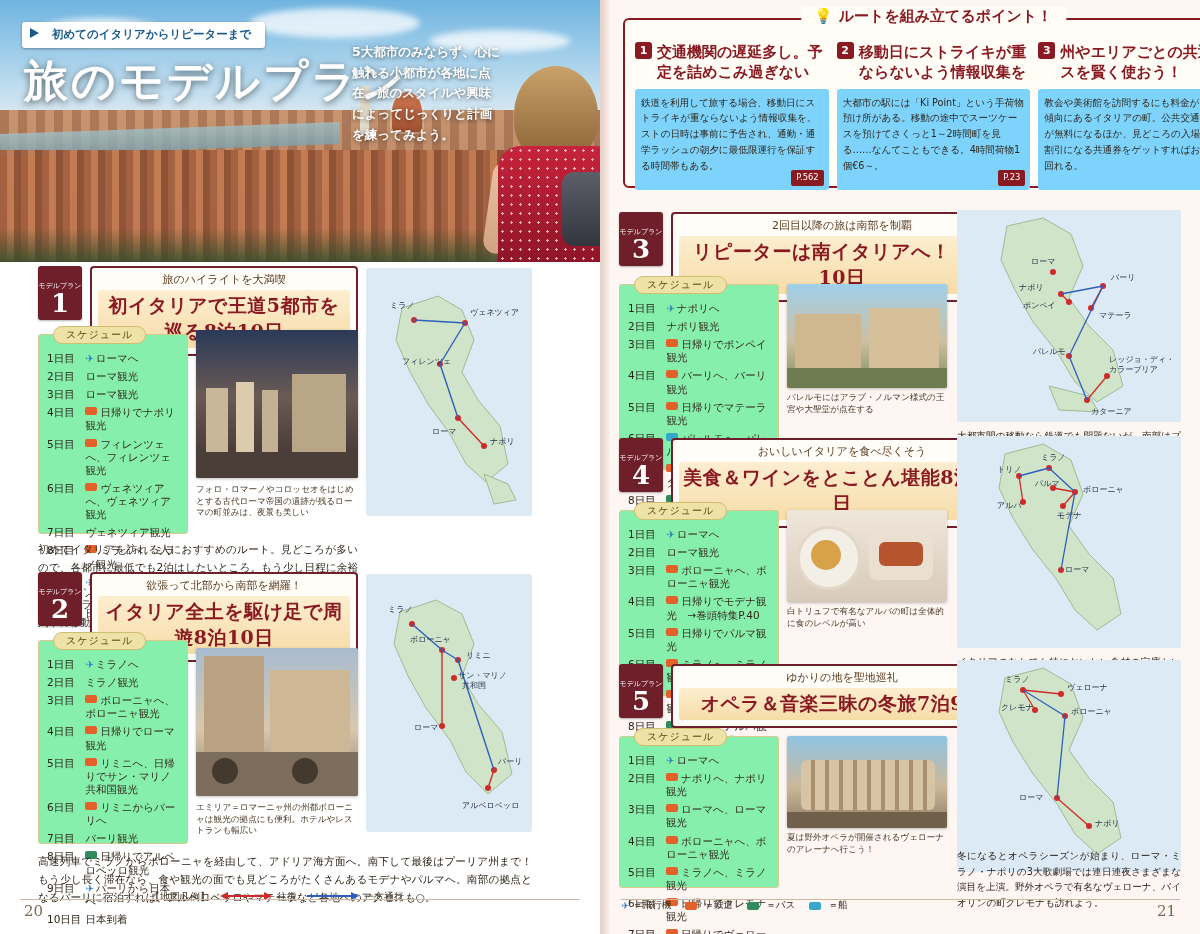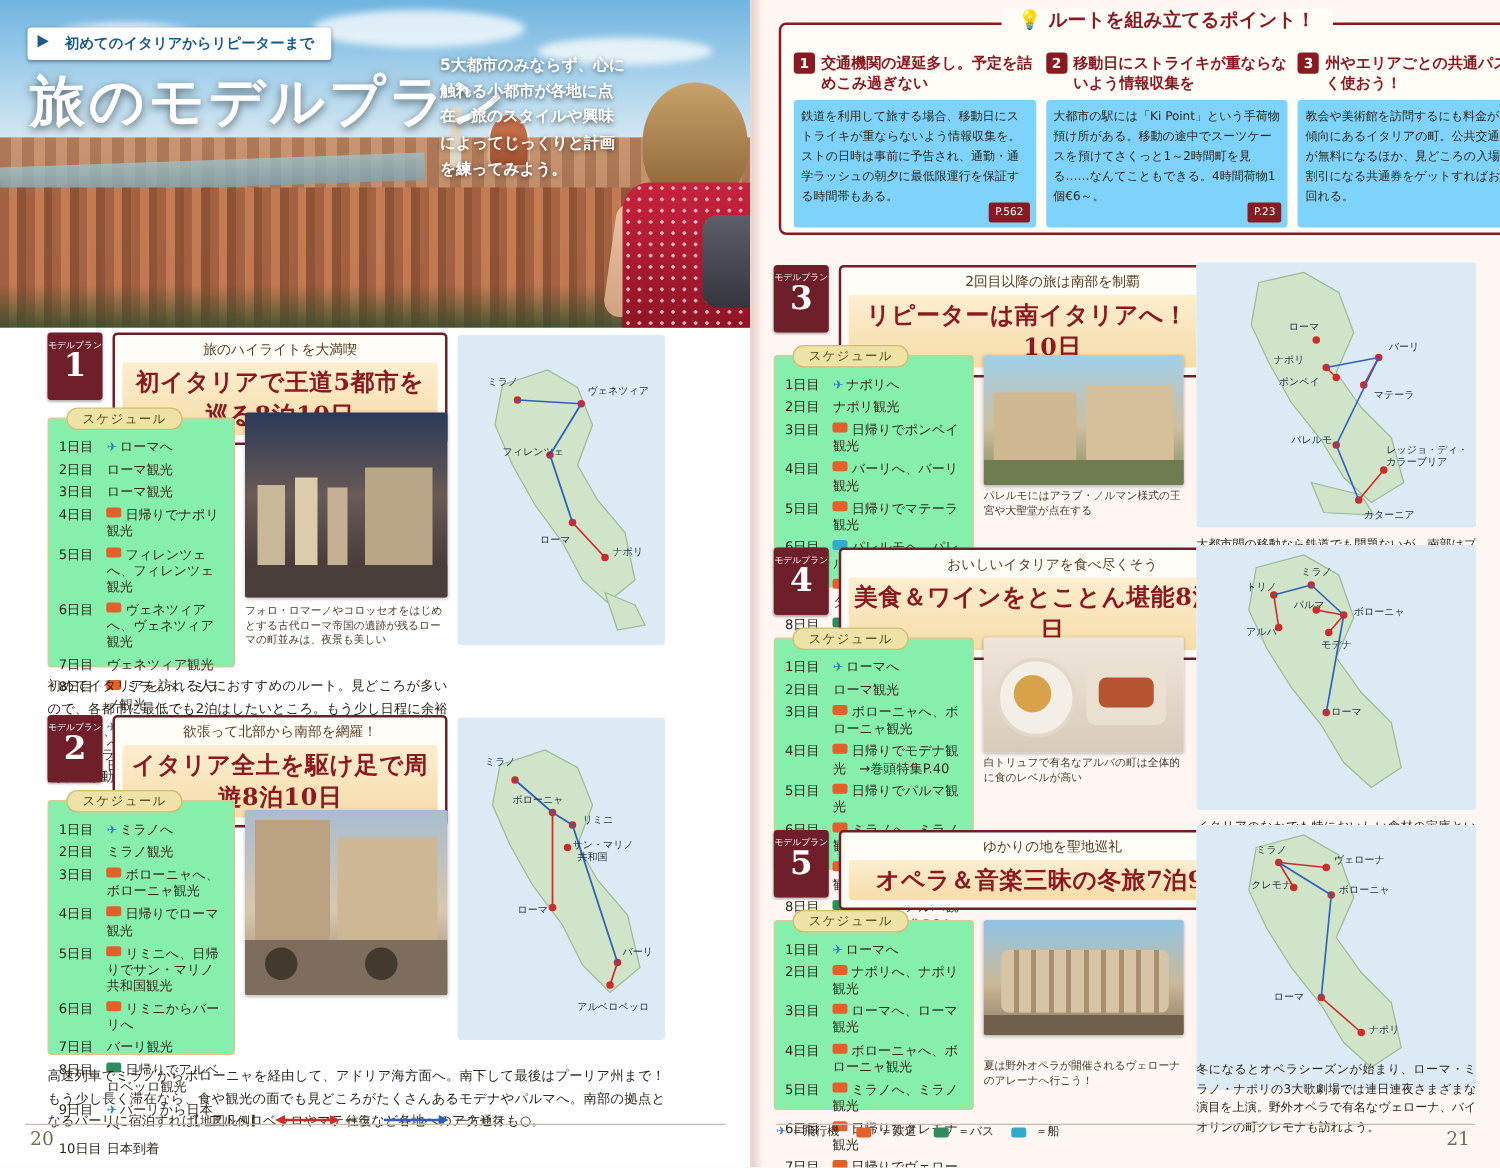--- a/index.html
+++ b/index.html
@@ -77,21 +77,21 @@
     position:absolute;left:352px;top:42px;width:150px;color:#ffffff;font-size:12.5px;line-height:1.65;
     font-weight:bold;text-shadow:0 1px 4px rgba(0,0,0,.6);
   }
 
   
   .plan{position:absolute;}
   .plan-badge{
     position:absolute;left:0;top:0;width:44px;height:54px;background:#6e1f2a;color:#fff;
     border-radius:3px;text-align:center;box-shadow:0 1px 2px rgba(0,0,0,.3);
   }
-  .plan-badge .bt{display:block;font-size:7px;line-height:1.25;padding-top:6px;letter-spacing:0;}
+  .plan-badge .bt{display:block;font-size:7px;line-height:1.25;padding-top:16px;letter-spacing:0;}
   .plan-badge .bn{display:block;font-size:26px;font-weight:bold;line-height:24px;
     font-family:"DejaVu Serif","Liberation Serif",serif;}
   .plan-head{
     position:absolute;left:52px;top:0;right:0;border:2px solid #6e1f2a;border-radius:4px;
     background:#fffdf7;padding:4px 6px 6px;box-sizing:border-box;
   }
   .plan-sub{font-size:11px;color:#5a3a20;text-align:center;margin-bottom:3px;}
   .plan-title{
     text-align:center;font-size:19px;font-weight:bold;color:#8a1a22;letter-spacing:.5px;
     background:linear-gradient(#fdeed0,#f6dca8);border-radius:3px;padding:3px 2px;
@@ -143,21 +143,21 @@
     background:#fffdf5;padding:0 14px;font-size:15px;font-weight:bold;color:#8a1a22;white-space:nowrap;
     font-family:"DejaVu Serif","Liberation Serif",serif;
   }
   .pt-cols{display:flex;gap:8px;padding:22px 10px 10px;}
   .pt{flex:1;}
   .pt-h{display:flex;gap:5px;align-items:flex-start;margin-bottom:6px;}
   .pt-n{
     width:17px;height:17px;background:#8a1a22;color:#fff;border-radius:3px;flex:none;
     font-size:11px;line-height:17px;text-align:center;font-weight:bold;
   }
-  .pt-t{font-size:12px;font-weight:bold;color:#8a1a22;line-height:1.35;}
+  .pt-t{font-size:15px;font-weight:bold;color:#8a1a22;line-height:1.35;}
   .pt-b{
     font-size:9.6px;line-height:1.65;color:#2f2619;background:#7dd3fc;border-radius:3px;
     padding:6px 6px 16px;position:relative;min-height:86px;box-sizing:border-box;
   }
   .pref{position:absolute;right:5px;bottom:4px;background:#8a1a22;color:#fff;font-size:8.4px;
     padding:1px 5px;border-radius:2px;}
 
   .tiny{font-size:9.6px;line-height:1.62;color:#2c2318;text-align:justify;}
 
   .foot-legend{position:absolute;left:20px;bottom:22px;font-size:9.6px;color:#33291d;display:flex;gap:14px;align-items:center;}
@@ -345,20 +345,21 @@
     </div>
 
     <div class="photo" style="left:196px;top:648px;width:162px;height:148px;
          background:linear-gradient(#a8bcd0,#d8c7ad 55%,#8e7f6c);">
       <div style="position:absolute;left:8px;top:8px;width:60px;height:96px;background:#b9a182;"></div>
       <div style="position:absolute;left:74px;top:22px;width:80px;height:82px;background:#cdb795;"></div>
       <div style="position:absolute;left:0;bottom:0;width:162px;height:44px;background:#7d6d5c;"></div>
       <div style="position:absolute;left:16px;bottom:12px;width:26px;height:26px;border-radius:50%;background:#43392f;"></div>
       <div style="position:absolute;left:96px;bottom:12px;width:26px;height:26px;border-radius:50%;background:#43392f;"></div>
     </div>
+    <div class="cap" style="left:196px;top:802px;width:162px;">エミリア＝ロマーニャ州の州都ボローニャは観光の拠点にも便利。ホテルやレストランも幅広い</div>
 
     <div class="map" style="left:366px;top:574px;width:166px;height:258px;">
       <svg width="166" height="258" viewBox="0 0 166 258">
         <rect width="166" height="258" fill="#dceaf5"></rect>
         <path d="M34 38 L70 26 L96 40 L108 70 L96 102 L112 130 L136 158 L146 200 L122 220 L100 198 L84 166 L60 134 L42 102 L28 70 Z" fill="#cfe4c8" stroke="#9dbb95" stroke-width="1"></path>
         <circle cx="46" cy="50" r="3" fill="#cf2b2b"></circle>
         <circle cx="76" cy="76" r="3" fill="#cf2b2b"></circle>
         <circle cx="92" cy="86" r="3" fill="#cf2b2b"></circle>
         <circle cx="88" cy="104" r="3" fill="#cf2b2b"></circle>
         <circle cx="76" cy="152" r="3" fill="#cf2b2b"></circle>
@@ -690,21 +691,21 @@
       </tbody>
         </table>
     </div>
 
     <div class="photo" style="left:186px;top:736px;width:160px;height:92px;
          background:linear-gradient(#8fc4e4,#cbb89a 55%,#8d7b63);">
       <div style="position:absolute;left:14px;top:24px;width:134px;height:50px;border-radius:6px;
            background:repeating-linear-gradient(90deg,#d6c4a4 0 10px,#a8906e 10px 14px);"></div>
       <div style="position:absolute;left:0;bottom:0;width:160px;height:16px;background:#6f5f4b;"></div>
     </div>
-    <div class="cap" style="left:186px;top:832px;width:160px;margin-top:16px;">夏は野外オペラが開催されるヴェローナのアレーナへ行こう！</div>
+    <div class="cap" style="left:186px;top:832px;width:160px;">夏は野外オペラが開催されるヴェローナのアレーナへ行こう！</div>
 
     <div class="map" style="left:356px;top:660px;width:224px;height:212px;">
       <svg width="224" height="212" viewBox="0 0 224 212">
         <rect width="224" height="212" fill="#dceaf5"></rect>
         <path d="M48 18 L86 8 L114 24 L126 58 L112 90 L132 118 L156 142 L164 178 L140 194 L118 174 L100 144 L76 114 L56 82 L42 52 Z" fill="#cfe4c8" stroke="#9dbb95" stroke-width="1"></path>
         <circle cx="66" cy="30" r="3" fill="#cf2b2b"></circle>
         <circle cx="104" cy="34" r="3" fill="#cf2b2b"></circle>
         <circle cx="78" cy="50" r="3" fill="#cf2b2b"></circle>
         <circle cx="108" cy="56" r="3" fill="#cf2b2b"></circle>
         <circle cx="100" cy="138" r="3" fill="#cf2b2b"></circle>

